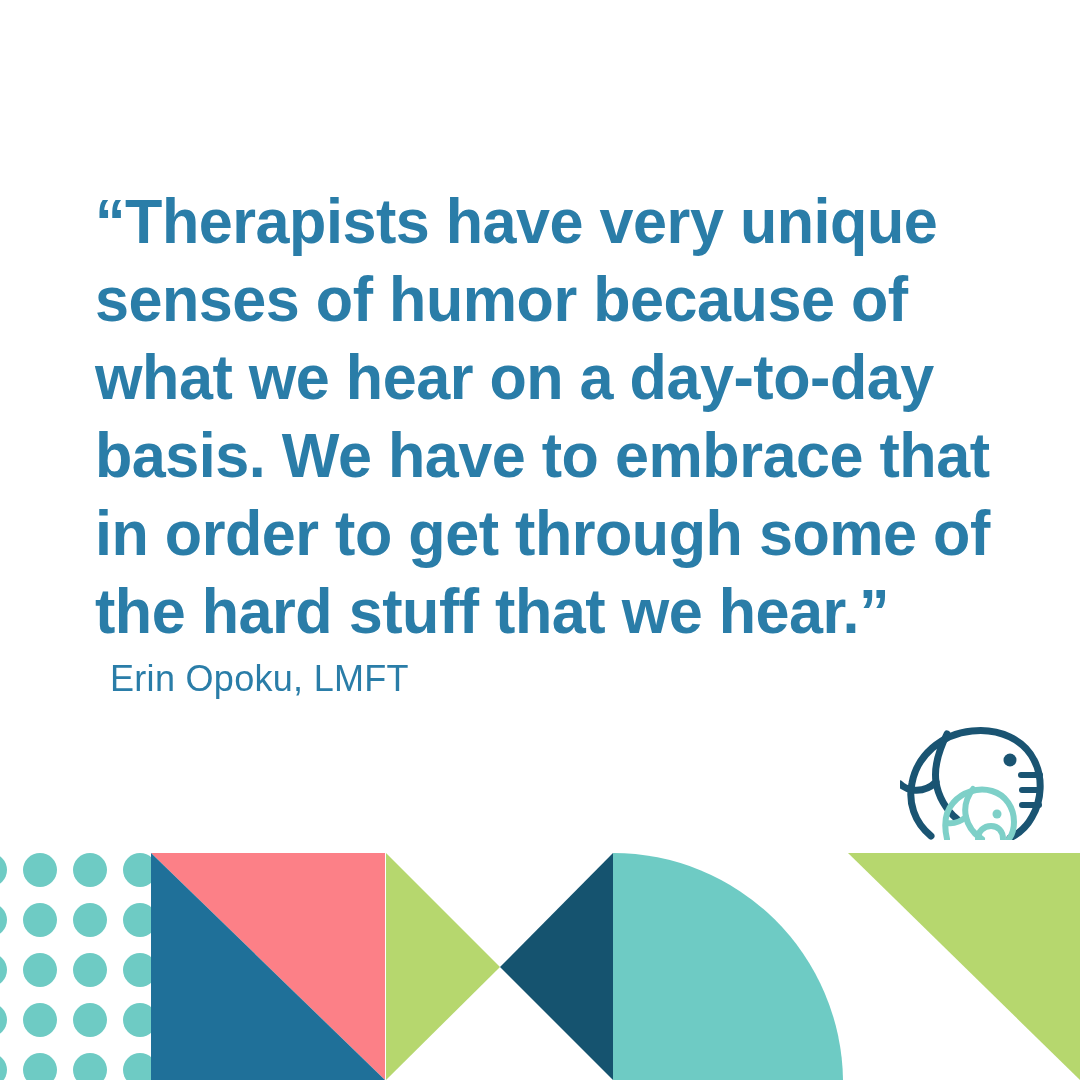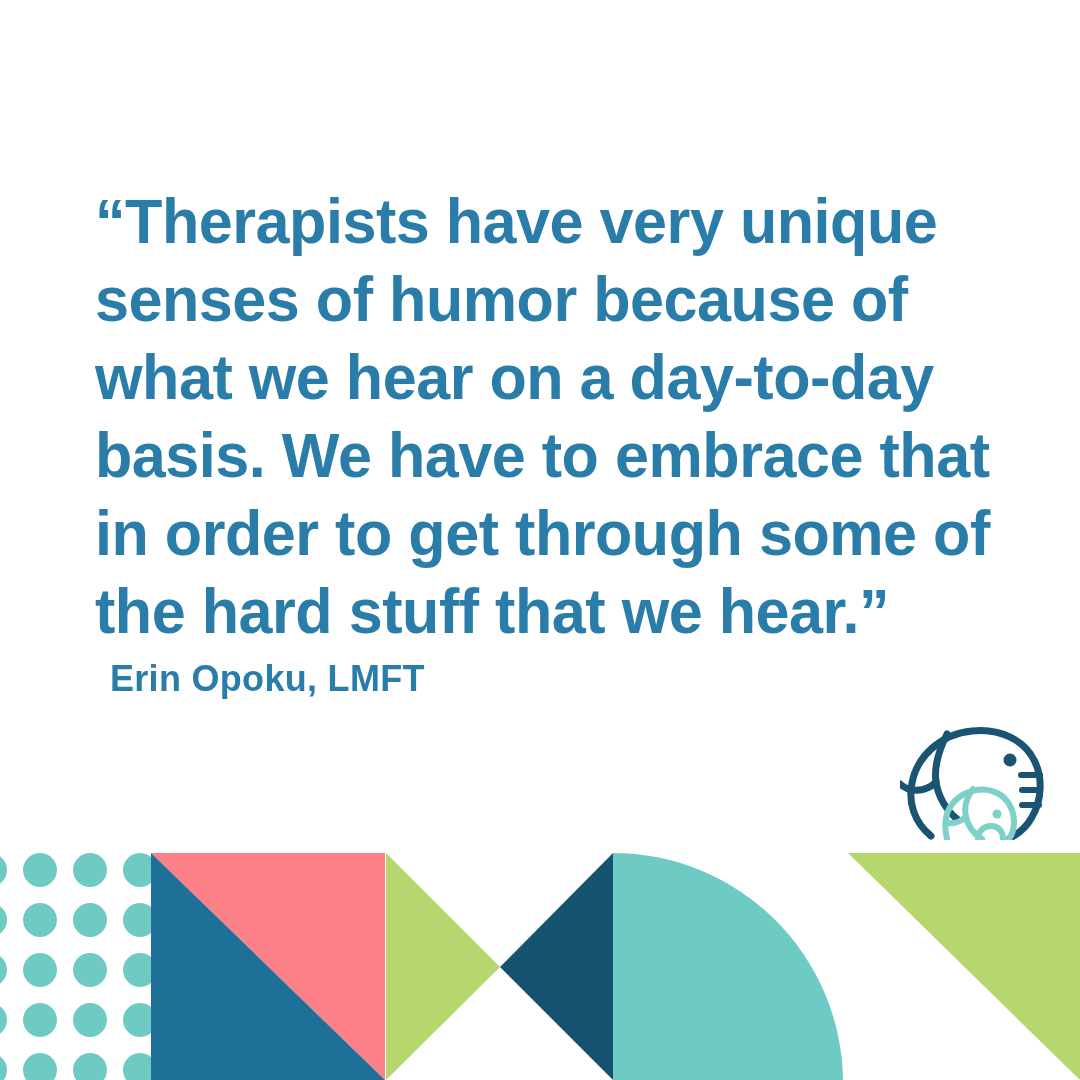--- a/index.html
+++ b/index.html
@@ -35,21 +35,21 @@
     white-space: nowrap;
     transform: scaleX(0.97);
     transform-origin: left center;
   }
 
   .attribution {
     position: absolute;
     left: 110px;
     top: 655px;
     font-family: "Liberation Sans", "DejaVu Sans", sans-serif;
-    font-weight: 700;
+    font-weight: 400;
     font-size: 36px;
     line-height: 48px;
     color: #2a7da8;
     letter-spacing: 0.3px;
   }
 
   
   .logo {
     position: absolute;
     left: 900px;

